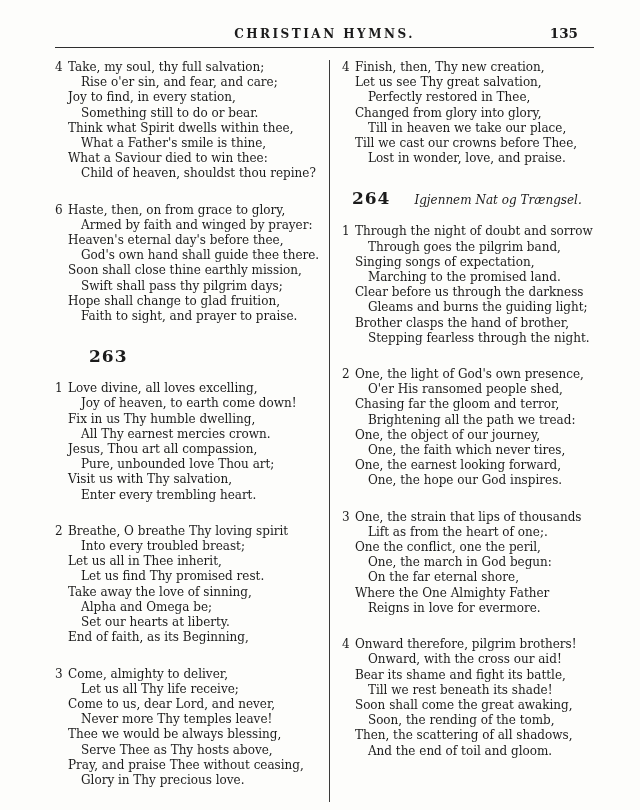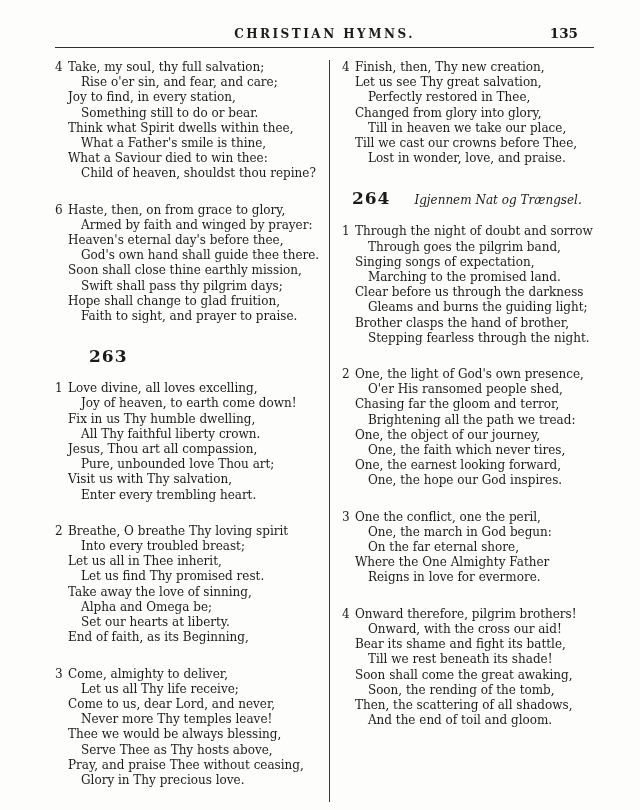--- a/index.html
+++ b/index.html
@@ -79,21 +79,21 @@
           <div class="line indent">Swift shall pass thy pilgrim days;</div>
           <div class="line">Hope shall change to glad fruition,</div>
           <div class="line indent">Faith to sight, and prayer to praise.</div>
         </div>
         <div class="hymn-heading"><span class="hymn-number">263</span></div>
         <div class="verse">
           <span class="verse-number">1</span>
           <div class="line">Love divine, all loves excelling,</div>
           <div class="line indent">Joy of heaven, to earth come down!</div>
           <div class="line">Fix in us Thy humble dwelling,</div>
-          <div class="line indent">All Thy faithful liberty crown.</div>
+          <div class="line indent">All Thy earnest mercies crown.</div>
           <div class="line">Jesus, Thou art all compassion,</div>
           <div class="line indent">Pure, unbounded love Thou art;</div>
           <div class="line">Visit us with Thy salvation,</div>
           <div class="line indent">Enter every trembling heart.</div>
         </div>
         <div class="verse">
           <span class="verse-number">2</span>
           <div class="line">Breathe, O breathe Thy loving spirit</div>
           <div class="line indent">Into every troubled breast;</div>
           <div class="line">Let us all in Thee inherit,</div>
@@ -145,20 +145,22 @@
           <div class="line indent">O'er His ransomed people shed,</div>
           <div class="line">Chasing far the gloom and terror,</div>
           <div class="line indent">Brightening all the path we tread:</div>
           <div class="line">One, the object of our journey,</div>
           <div class="line indent">One, the faith which never tires,</div>
           <div class="line">One, the earnest looking forward,</div>
           <div class="line indent">One, the hope our God inspires.</div>
         </div>
         <div class="verse">
           <span class="verse-number">3</span>
+          <div class="line">One, the strain that lips of thousands</div>
+          <div class="line indent">Lift as from the heart of one;.</div>
           <div class="line">One the conflict, one the peril,</div>
           <div class="line indent">One, the march in God begun:</div>
           <div class="line indent">On the far eternal shore,</div>
           <div class="line">Where the One Almighty Father</div>
           <div class="line indent">Reigns in love for evermore.</div>
         </div>
         <div class="verse">
           <span class="verse-number">4</span>
           <div class="line">Onward therefore, pilgrim brothers!</div>
           <div class="line indent">Onward, with the cross our aid!</div>

